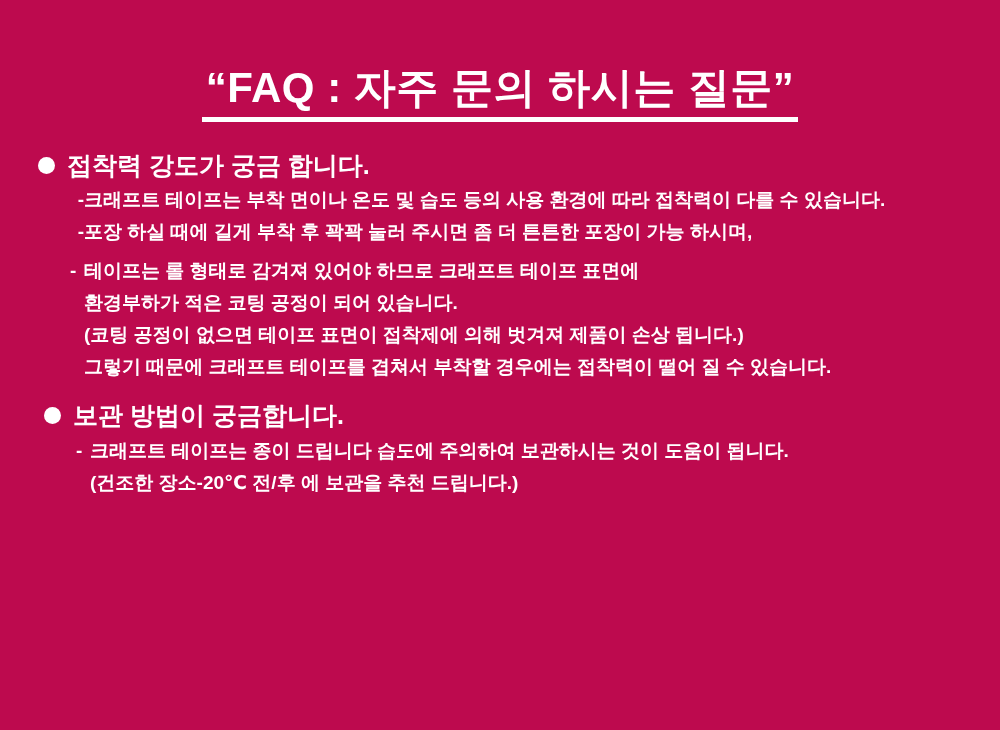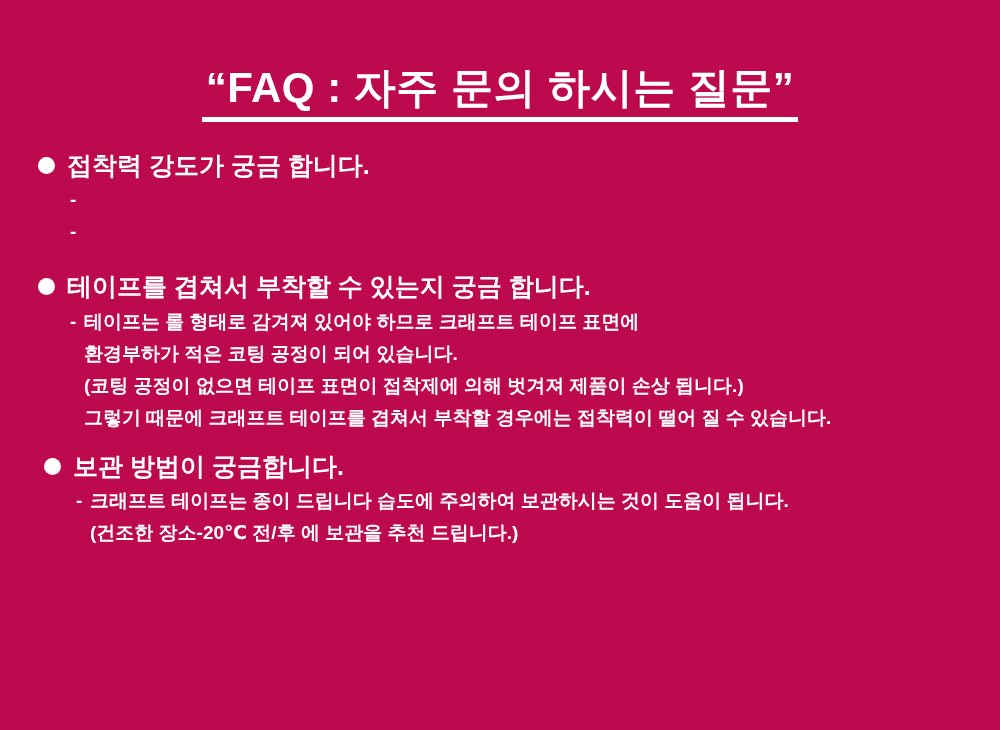--- a/index.html
+++ b/index.html
@@ -49,21 +49,21 @@
     position: absolute;
     left: 0;
     top: 150px;
     width: 1000px;
   }
   .faq-section {
     position: relative;
     padding-left: 38px;
     box-sizing: border-box;
   }
-  .faq-section.sec-0 { margin-bottom: 30px; }
+  .faq-section.sec-0 { margin-bottom: 20px; text-align: right; }
   .faq-section.sec-1 { margin-bottom: 24px; }
   .faq-section.sec-2 { margin-bottom: 0; padding-left: 44px; }
 
   .q-row {
     display: flex;
     align-items: center;
     gap: 12px;
     margin-bottom: 9px;
   }
   .bullet-dot {
@@ -122,31 +122,29 @@
   <div class="faq-list">
 
   <div class="faq-section sec-0">
         <div class="q-row">
           <span class="bullet-dot"></span>
           <span class="q-text">접착력 강도가 궁금 합니다.</span>
         </div>
         <div class="answers">
           <div class="ans-line">
             <span class="dash">-</span>
+            <span class="ans-text">크래프트 테이프는 부착 면이나 온도 및 습도 등의 사용 환경에 따라 접착력이 다를 수 있습니다.</span>
           </div>
           <div class="ans-line">
             <span class="dash">-</span>
+            <span class="ans-text">포장 하실 때에 길게 부착 후 꽉꽉 눌러 주시면 좀 더 튼튼한 포장이 가능 하시며,</span>
           </div>
         </div>
       </div>
       <div class="faq-section sec-1">
-        <div class="q-row">
-          <span class="bullet-dot"></span>
-          <span class="q-text">테이프를 겹쳐서 부착할 수 있는지 궁금 합니다.</span>
-        </div>
         <div class="answers">
           <div class="ans-line">
             <span class="dash">-</span>
             <span class="ans-text">테이프는 롤 형태로 감겨져 있어야 하므로 크래프트 테이프 표면에</span>
           </div>
           <div class="ans-line">
             <span class="dash blank">-</span>
             <span class="ans-text">환경부하가 적은 코팅 공정이 되어 있습니다.</span>
           </div>
           <div class="ans-line">

